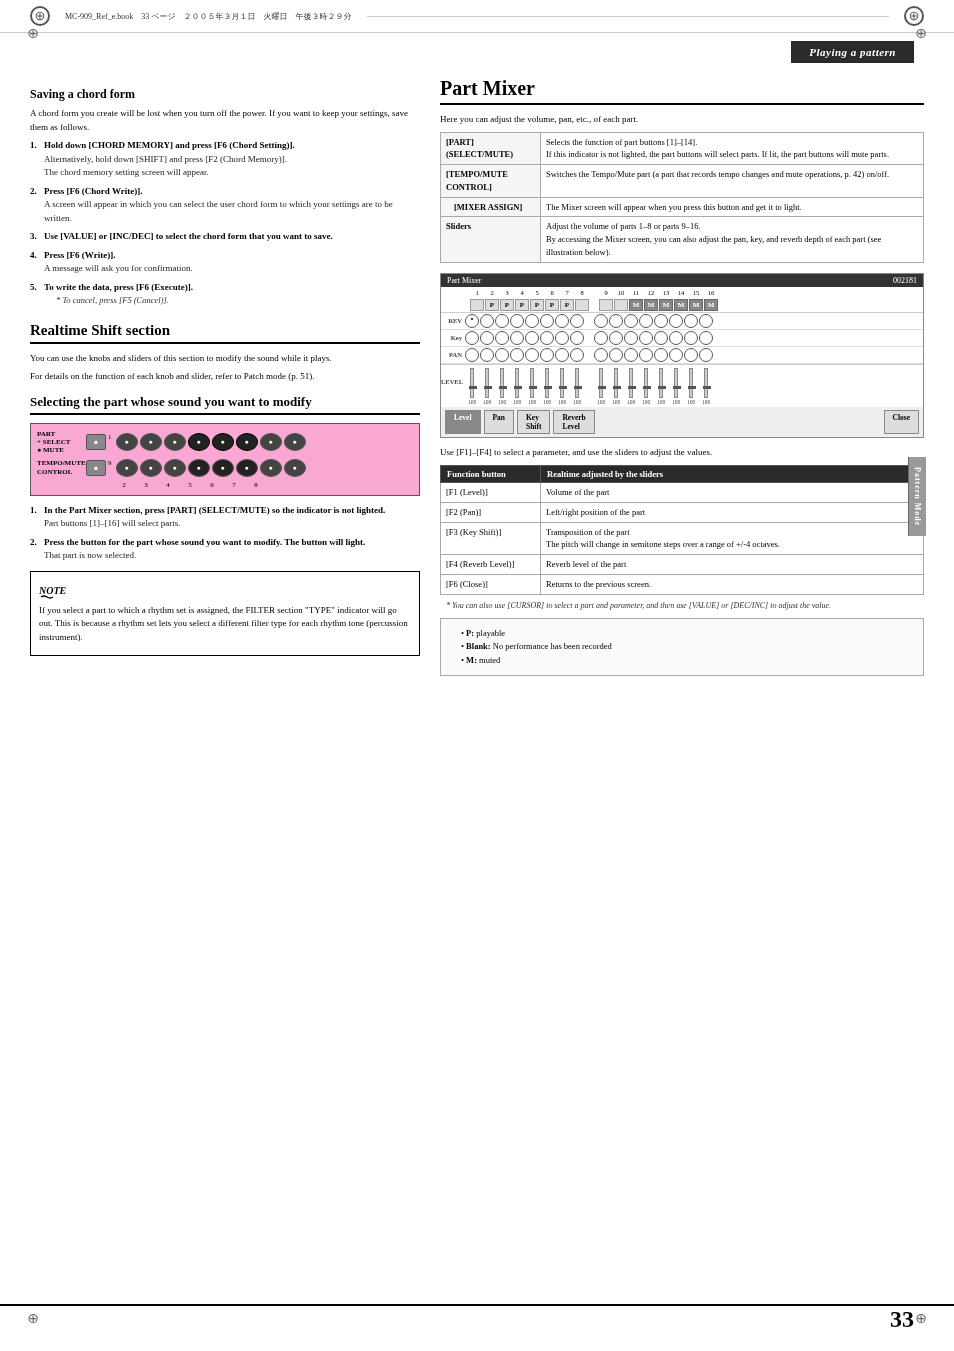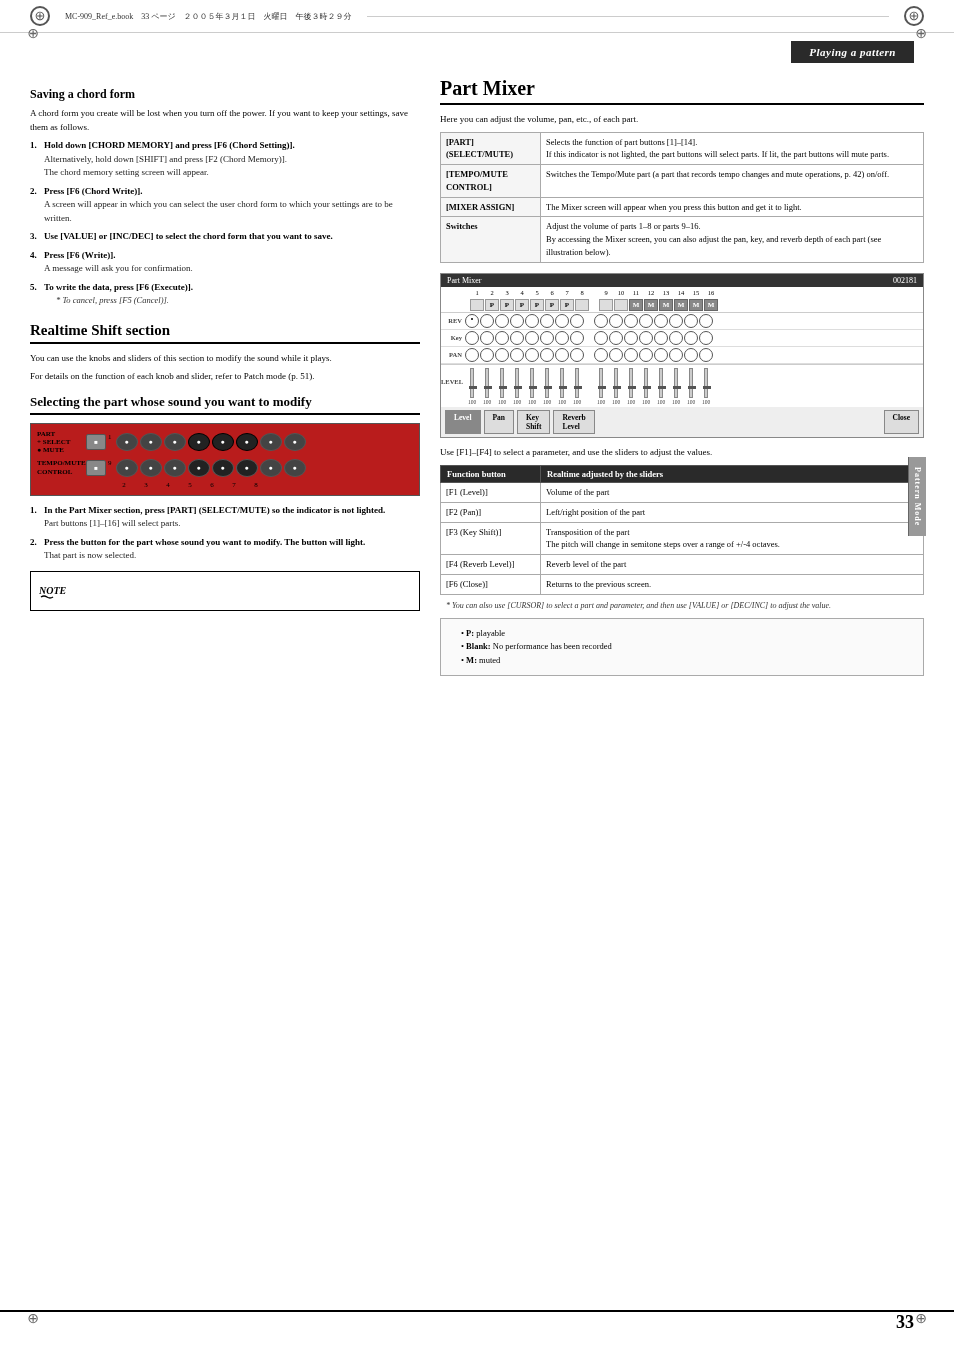--- a/index.html
+++ b/index.html
@@ -212,21 +212,21 @@
 
     .bullet-list li::before {
       content: '• ';
     }
 
     
     .part-buttons-diagram {
       border: 1.5px solid #555;
       padding: 6px;
       margin: 8px 0;
-      background: #b91c1c;
+      background: #f9a8d4;
       font-size: 8px;
     }
 
     .pbd-row {
       display: flex;
       align-items: center;
       gap: 4px;
       margin-bottom: 4px;
     }
 
@@ -515,20 +515,22 @@
           </li>
         </ol>
 
         <div class="note-box" style="margin-top:8px;">
           <div class="note-icon">
             <svg width="35" height="22" viewBox="0 0 35 22">
               <text x="0" y="16" font-size="10" font-weight="bold" font-style="italic" font-family="serif">NOTE</text>
               <path d="M2 19 Q5 17 8 19 Q11 21 14 19" stroke="#000" stroke-width="1.5" fill="none"></path>
             </svg>
           </div>
+          <p class="body-text">If you select a part to which a rhythm set is assigned, the FILTER section "TYPE" indicator will go out.
+This is because a rhythm set lets you select a different filter type for each rhythm tone (percussion instrument).</p>
         </div>
       </div>
     </div>
 
     <div class="right-column" style="position:relative;">
 
       <div class="vertical-tab">Pattern Mode</div>
 
       <div class="section-title" style="font-size:20px;">Part Mixer</div>
       <p class="body-text">Here you can adjust the volume, pan, etc., of each part.</p>
@@ -540,25 +542,25 @@
 (SELECT/MUTE)</td>
               <td style="font-size: 8.5px; vertical-align: top; border: 1px solid rgb(170, 170, 170); padding: 3px 5px; line-height: 1.5; white-space: pre-line;">Selects the function of part buttons [1]–[14].
 If this indicator is not lighted, the part buttons will select parts. If lit, the part buttons will mute parts.</td>
             </tr>
             <tr>
               <td style="font-weight: bold; width: 100px; background: rgb(245, 245, 245); font-size: 8.5px; vertical-align: top; border: 1px solid rgb(170, 170, 170); padding: 3px 5px; white-space: pre-line;">[TEMPO/MUTE
 CONTROL]</td>
               <td style="font-size: 8.5px; vertical-align: top; border: 1px solid rgb(170, 170, 170); padding: 3px 5px; line-height: 1.5; white-space: pre-line;">Switches the Tempo/Mute part (a part that records tempo changes and mute operations, p. 42) on/off.</td>
             </tr>
             <tr>
-              <td style="font-weight: bold; width: 100px; background: rgb(245, 245, 245); font-size: 8.5px; vertical-align: top; border: 1px solid rgb(170, 170, 170); padding: 3px 5px; white-space: pre-line;">[MIXER ASSIGN]</td>
+              <td style="font-weight: bold; width: 100px; background: rgb(245, 245, 245); font-size: 8.5px; vertical-align: top; border: 1px solid rgb(170, 170, 170); padding: 3px 13px; white-space: pre-line;">[MIXER ASSIGN]</td>
               <td style="font-size: 8.5px; vertical-align: top; border: 1px solid rgb(170, 170, 170); padding: 3px 5px; line-height: 1.5; white-space: pre-line;">The Mixer screen will appear when you press this button and get it to light.</td>
             </tr>
             <tr>
-              <td style="font-weight: bold; width: 100px; background: rgb(245, 245, 245); font-size: 8.5px; vertical-align: top; border: 1px solid rgb(170, 170, 170); padding: 3px 5px; white-space: pre-line;">Switches</td>
+              <td style="font-weight: bold; width: 100px; background: rgb(245, 245, 245); font-size: 8.5px; vertical-align: top; border: 1px solid rgb(170, 170, 170); padding: 3px 5px; white-space: pre-line;">Sliders</td>
               <td style="font-size: 8.5px; vertical-align: top; border: 1px solid rgb(170, 170, 170); padding: 3px 5px; line-height: 1.5; white-space: pre-line;">Adjust the volume of parts 1–8 or parts 9–16.
 By accessing the Mixer screen, you can also adjust the pan, key, and reverb depth of each part (see illustration below).</td>
             </tr>
           </tbody>
       </table>
 
       <div class="pm-visual">
         <div class="pm-visual-header">
           <span>Part Mixer</span>
           <span>002181</span>
@@ -842,16 +844,16 @@
             <li style="font-size: 8.5px; line-height: 1.6;"><strong>Blank: </strong>No performance has been recorded</li>
             <li style="font-size: 8.5px; line-height: 1.6;"><strong>M: </strong>muted</li>
           </ul>
       </div>
 
     </div>
   </div>
 
   <div style="position:absolute; bottom:18px; left:0; right:0; display:flex; align-items:center; padding:0 40px; border-top:2px solid #000;">
     <div style="flex:1;"></div>
-    <div style="font-size:18px; font-weight:bold;">33</div>
+    <div style="font-size:24px; font-weight:bold;">33</div>
   </div>
 
 </div>
 
 </body></html>

